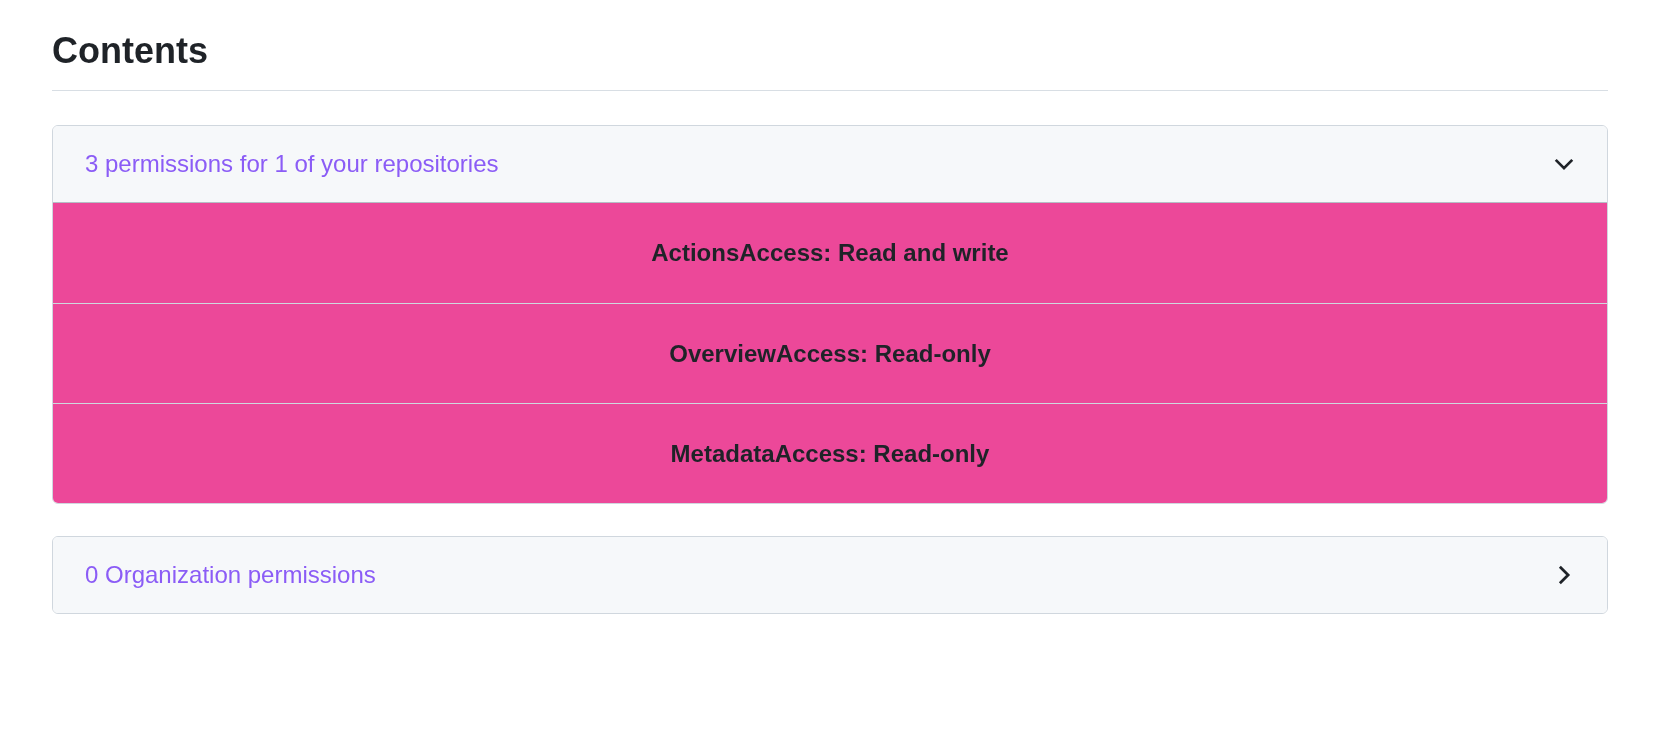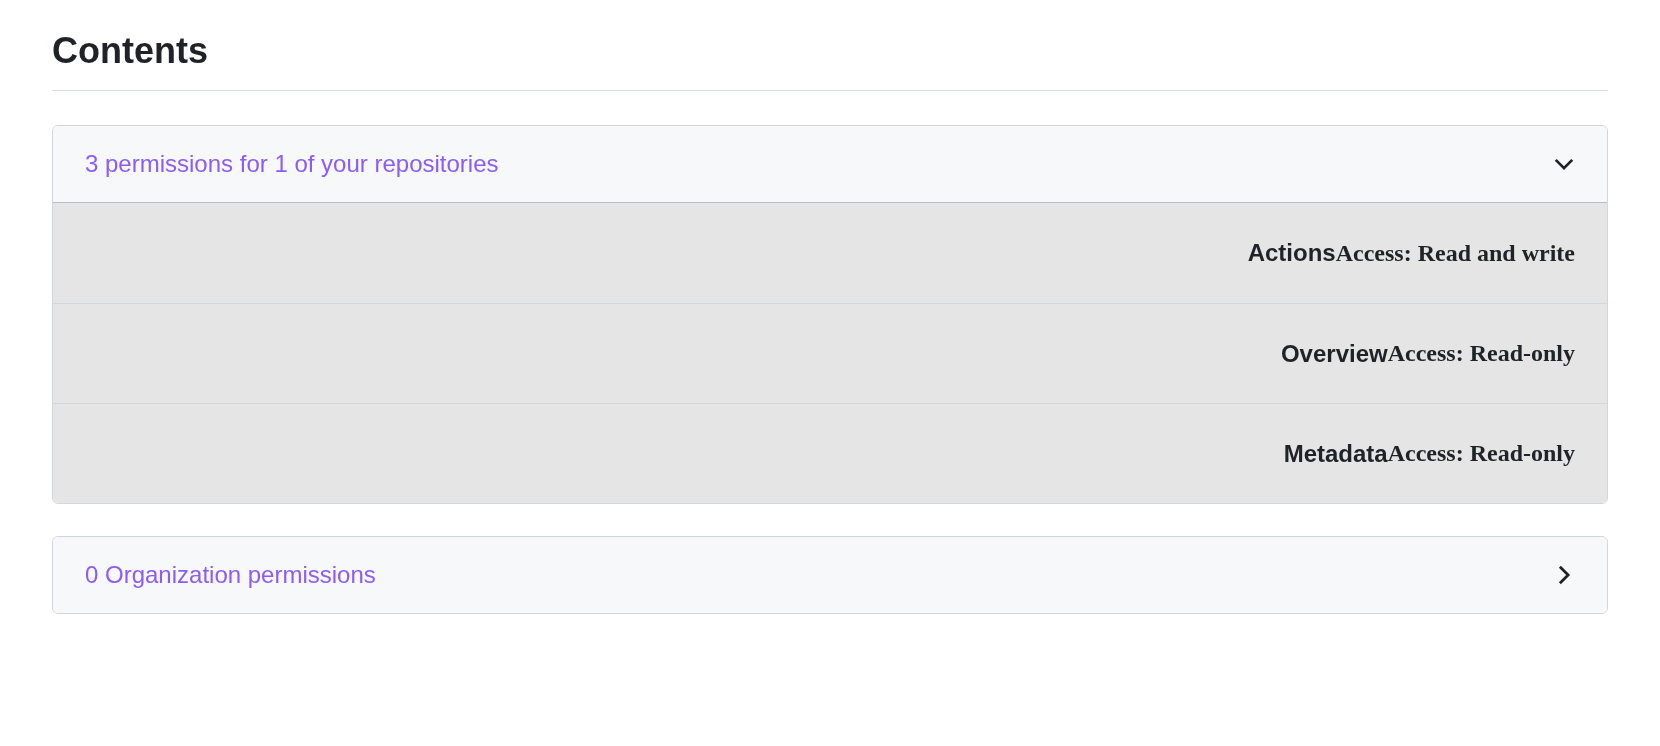--- a/index.html
+++ b/index.html
@@ -51,41 +51,40 @@
       justify-content: center;
     }
     .chevron svg {
       width: 22px;
       height: 22px;
       fill: none;
       stroke: #1f2328;
       stroke-width: 2;
     }
     .perm-row {
-      background: #e5e5e5;
+      background: #ec4899;
       padding: 0 32px;
       height: 100px;
       display: flex;
       align-items: center;
-      justify-content: flex-end;
+      justify-content: center;
       border-top: 1px solid #d0d7de;
     }
     .perm-row:first-of-type {
       border-top: none;
     }
     .perm-name {
       font-size: 24px;
       font-weight: 600;
       color: #1f2328;
     }
     .perm-access {
       font-size: 24px;
       font-weight: 600;
       color: #1f2328;
-      font-family: Liberation Serif, serif;
     }
     .panel-collapsed {
       border: 1px solid #d0d7de;
       border-radius: 6px;
       overflow: hidden;
       text-align: center;
     }
     .panel-collapsed .panel-header {
       border-bottom: none;
     }

